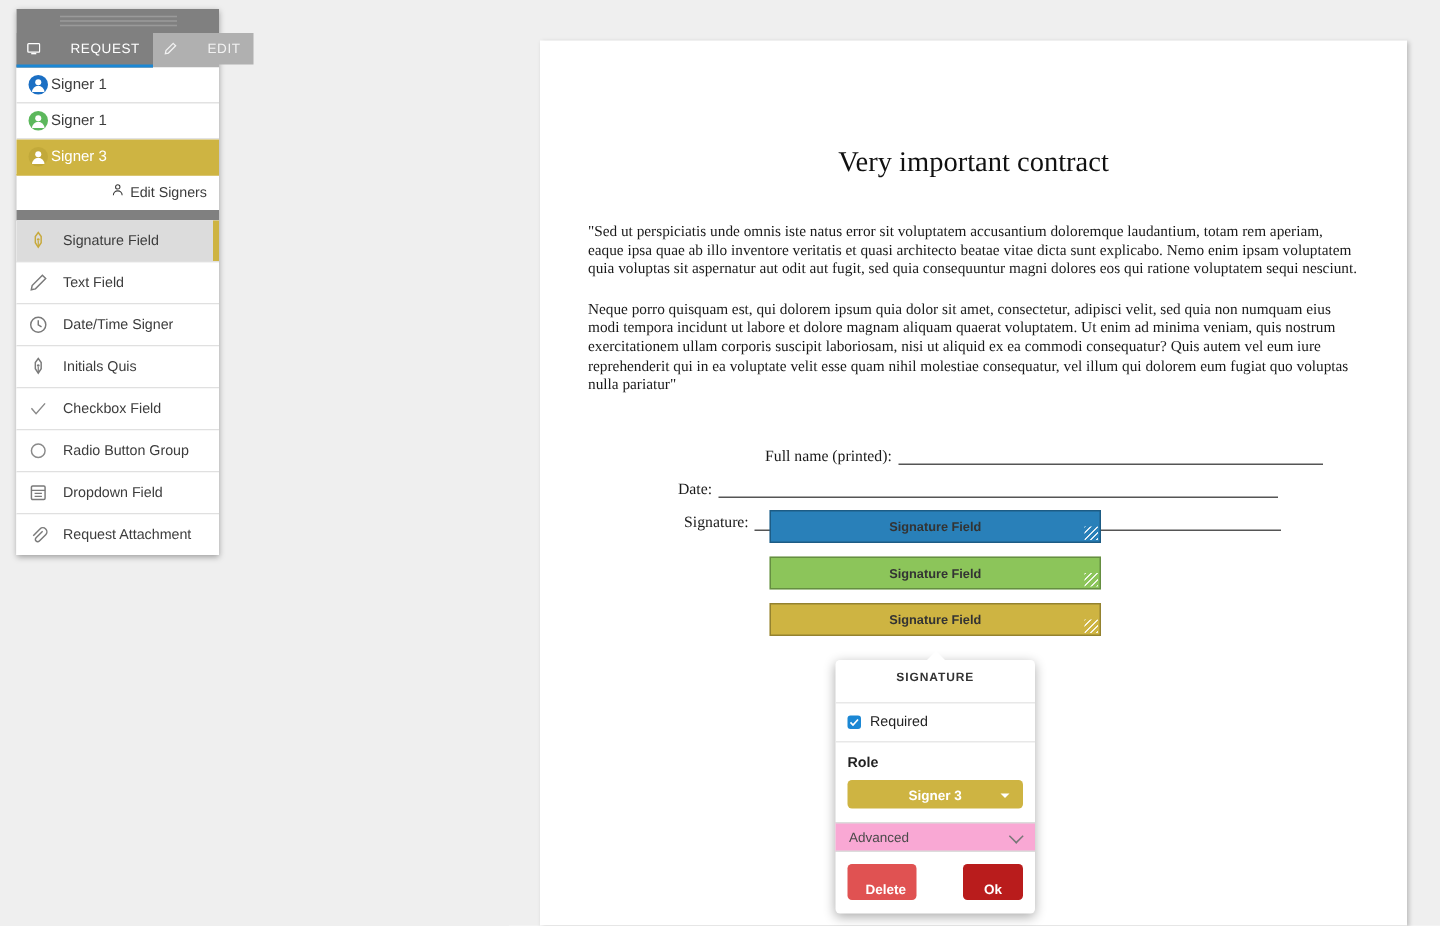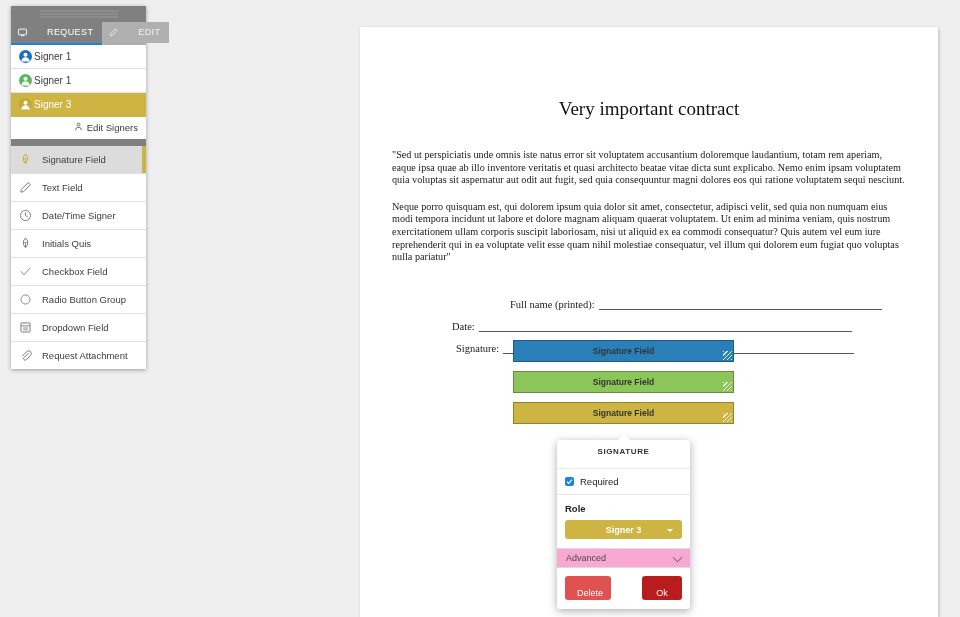--- a/index.html
+++ b/index.html
@@ -287,21 +287,21 @@
   #popup-actions {
     display: flex;
     justify-content: space-between;
     align-items: center;
     padding: 8px 8px 9px 8px;
   }
   .pbtn {
     border: none;
     border-radius: 3px;
     color: #fff;
-    font-weight: normal;
+    font-weight: bold;
     font-size: 9px;
     font-family: "Liberation Sans", sans-serif;
     padding: 12px;
     height: 19px;
     cursor: pointer;
   }
   #btn-delete { background: #e05252; width: 46px; }
   #btn-ok { background: #b91c1c; width: 40px; }
 </style>
 </head>

